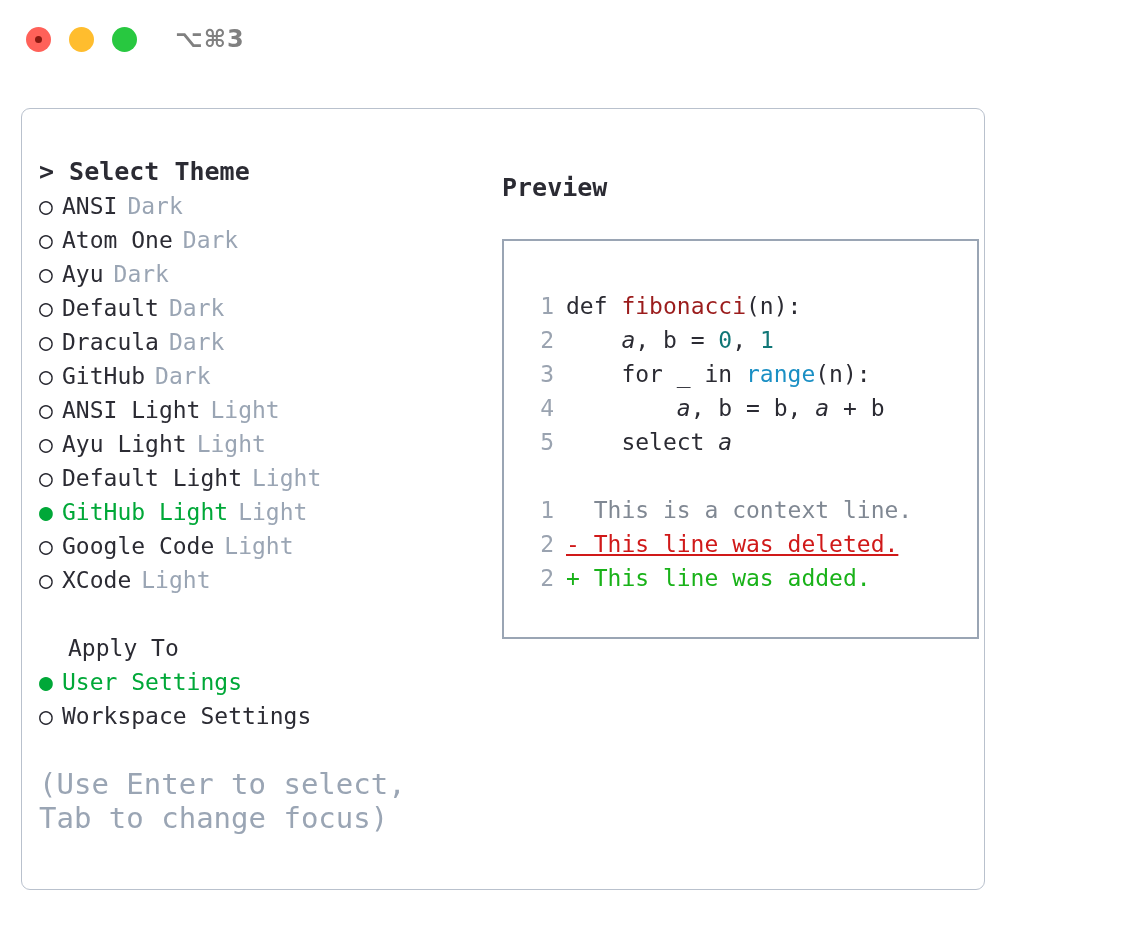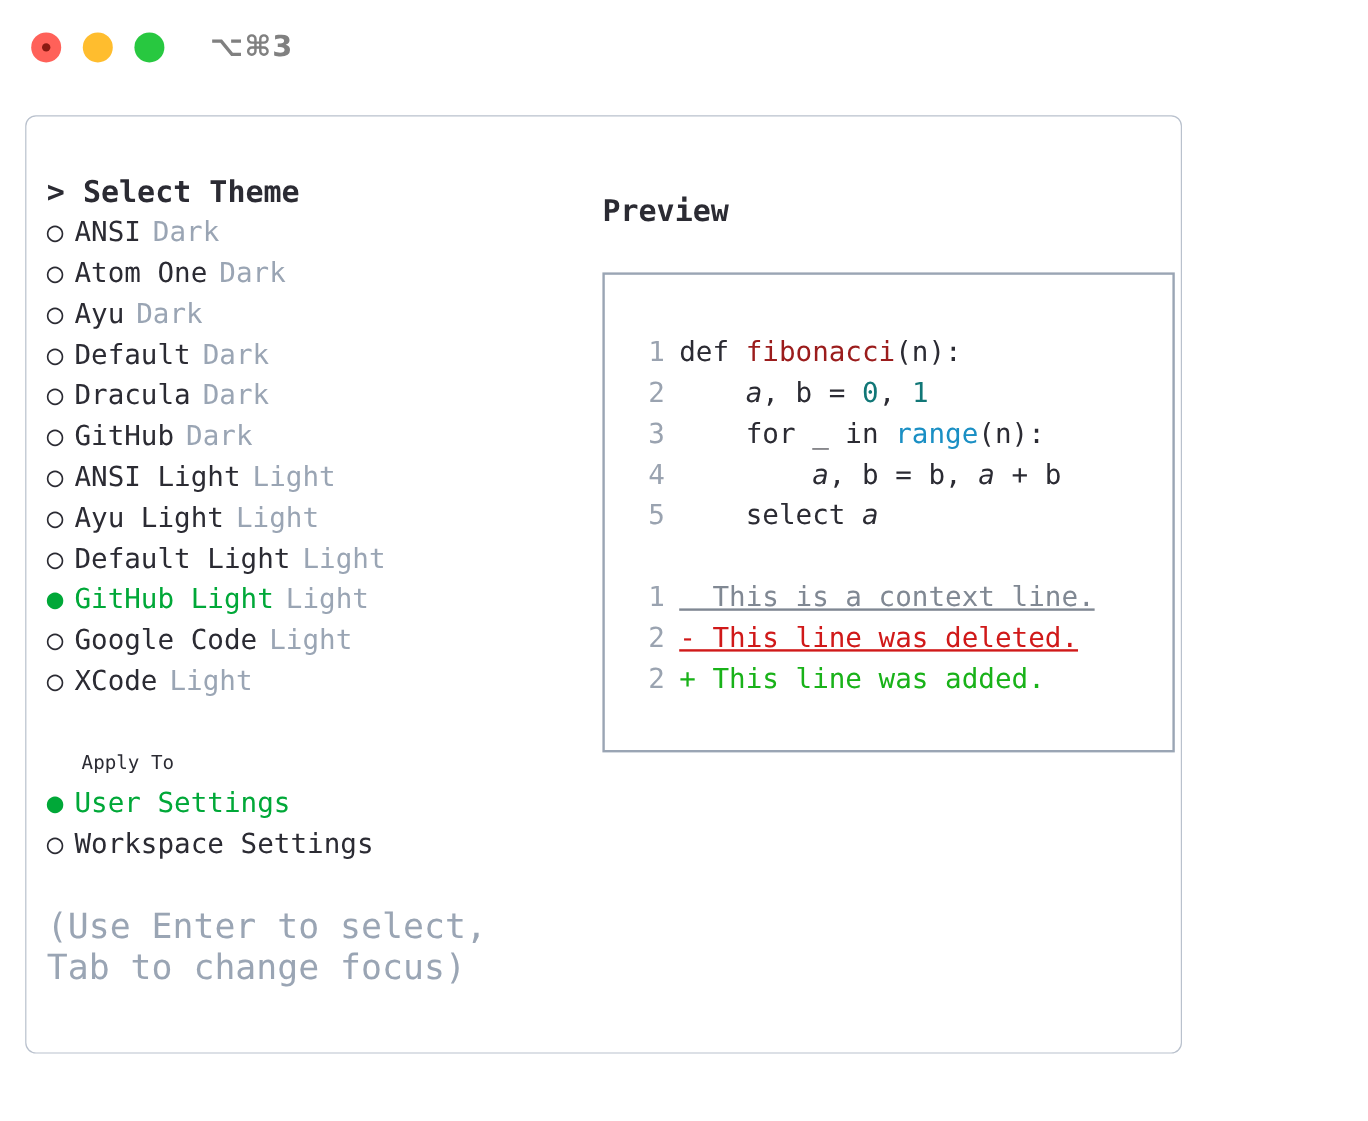--- a/index.html
+++ b/index.html
@@ -50,21 +50,21 @@
     color:var(--titlebar);
     font-size:24px;
     font-weight:700;
     letter-spacing:1px;
     font-family:"DejaVu Sans","Liberation Sans",sans-serif;
   }
 
   
   .window{
     position:absolute;
-    left:21px;top:96px;
+    left:21px;top:108px;
     width:964px;height:782px;
     border:1.5px solid var(--win-border);
     border-radius:9px;
     box-sizing:border-box;
     background:#fff;
   }
   .cols{
     display:flex;
     padding:46px 0 0 0;
     box-sizing:border-box;
@@ -102,21 +102,21 @@
     text-align:left;
   }
   .theme-row.selected .radio{color:var(--green);}
   .theme-row.selected .label{color:var(--green);}
   .label{color:var(--text);}
   .tag{color:var(--muted);margin-left:10px;}
 
   
   .apply-block{margin-top:34px;}
   .apply-title{
-    font-size:16px;line-height:34px;color:var(--text);
+    font-size:23px;line-height:34px;color:var(--text);
     padding-left:29px;white-space:pre;
   }
   .hint{
     margin-top:34px;
     font-size:29px;
     line-height:34px;
     color:var(--muted);
     width:420px;
     white-space:normal;
   }
@@ -145,21 +145,21 @@
     text-align:right;
     margin-right:12px;
     user-select:none;
   }
   .code{white-space:pre;text-align:center;}
   .t-fn{color:var(--fn);}
   .t-num{color:var(--num);}
   .t-call{color:var(--blue);}
   .t-var{font-style:italic;}
   .gap{height:34px;}
-  .d-ctx{color:var(--diff-ctx);text-decoration:underline;}
+  .d-ctx{color:var(--diff-ctx);}
   .d-del{color:var(--diff-del);text-decoration:underline;}
   .d-add{color:var(--diff-add);}
 </style>
 </head>
 <body>
 
 <div class="screen">
 
   <div class="titlebar">
     <div class="lights">

